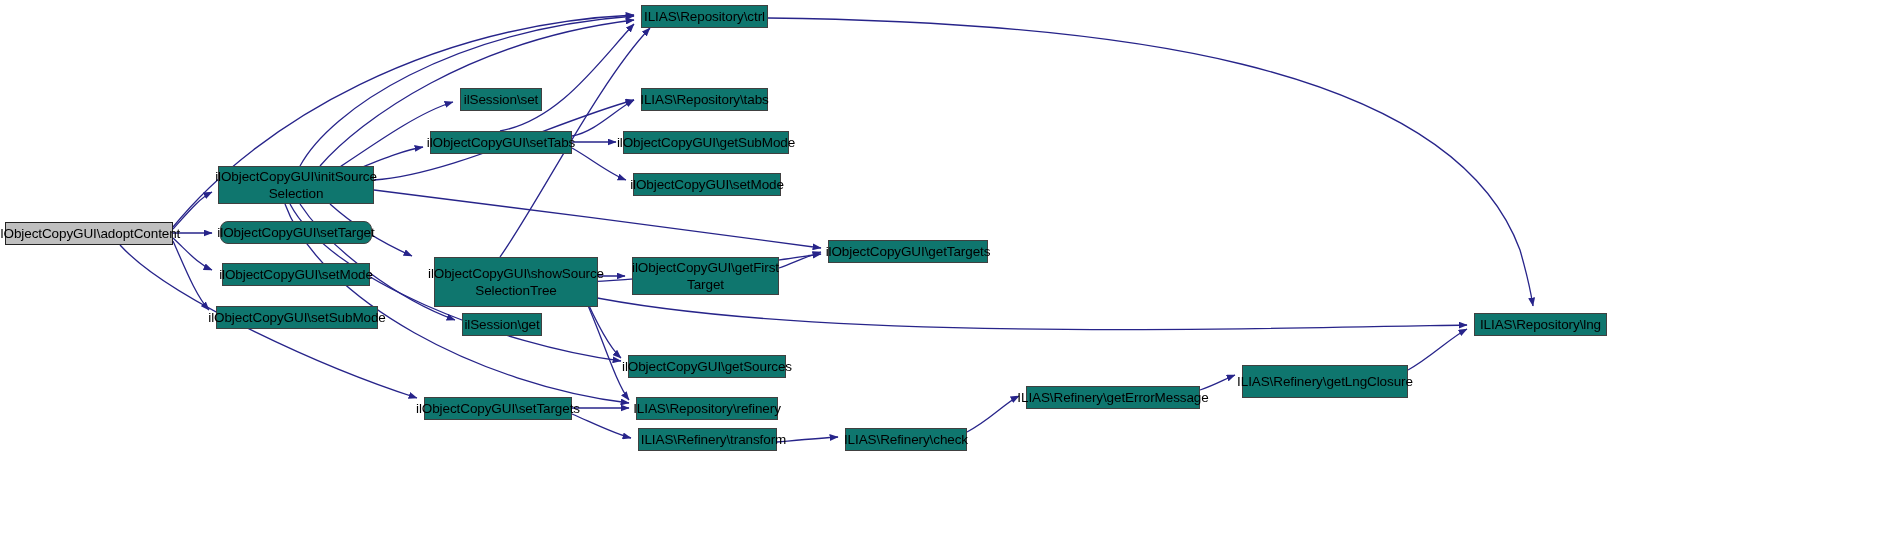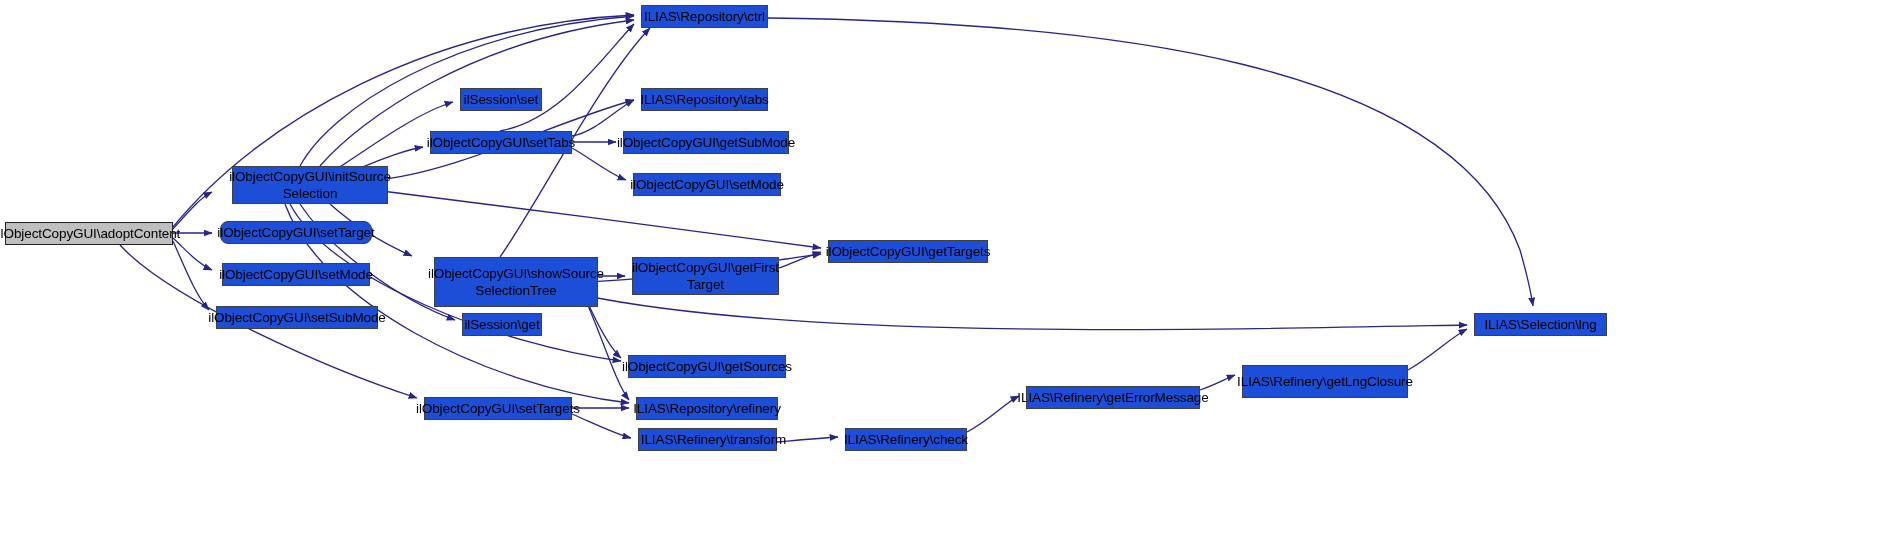--- a/index.html
+++ b/index.html
@@ -8,21 +8,21 @@
     width:1880px;height:560px;
     background:#ffffff;
     font-family:"Liberation Sans","DejaVu Sans",sans-serif;
     overflow:hidden;
   }
   svg#edges{position:absolute;left:0;top:0;width:1880px;height:560px;overflow:visible;}
   .node{
     position:absolute;
     box-sizing:border-box;
     border:1px solid #404040;
-    background:#1d4ed8;
+    background:#0f766e;
     color:#000000;
     font-size:13.5px;
     line-height:15px;
     display:flex;
     align-items:center;
     justify-content:center;
     text-align:center;
     white-space:pre-line;
     letter-spacing:-0.1px;
     z-index:5;
@@ -72,21 +72,21 @@
         <path d="M 572 414 C 595 424, 615 434, 631 438" fill="none" stroke="#27248a" stroke-width="1.3" marker-end="url(#arrow)"></path>
         <path d="M 777 442 C 800 440, 822 438, 838 437" fill="none" stroke="#27248a" stroke-width="1.3" marker-end="url(#arrow)"></path>
         <path d="M 967 432 C 990 420, 1005 403, 1019 396" fill="none" stroke="#27248a" stroke-width="1.3" marker-end="url(#arrow)"></path>
         <path d="M 1200 390 C 1215 385, 1225 379, 1235 375" fill="none" stroke="#27248a" stroke-width="1.3" marker-end="url(#arrow)"></path>
         <path d="M 1408 370 C 1430 358, 1450 338, 1467 329" fill="none" stroke="#27248a" stroke-width="1.3" marker-end="url(#arrow)"></path>
         <path d="M 768 18 C 1100 22, 1450 60, 1520 250 C 1530 285, 1532 300, 1533 306" fill="none" stroke="#27248a" stroke-width="1.3" marker-end="url(#arrow)"></path>
       </g>
   </svg>
   <div id="node-layer">
       <div class="node root" style="left: 5px; top: 222px; width: 168px; height: 23px;">ilObjectCopyGUI\adoptContent</div>
-      <div class="node tall" style="left: 232px; top: 166px; width: 156px; height: 38px;">ilObjectCopyGUI\initSource
+      <div class="node tall" style="left: 218px; top: 166px; width: 156px; height: 38px;">ilObjectCopyGUI\initSource
 Selection</div>
       <div class="node" style="left: 220px; top: 221px; width: 152px; height: 23px; border-radius: 8px;">ilObjectCopyGUI\setTarget</div>
       <div class="node" style="left: 222px; top: 263px; width: 148px; height: 23px;">ilObjectCopyGUI\setMode</div>
       <div class="node" style="left: 216px; top: 306px; width: 162px; height: 23px;">ilObjectCopyGUI\setSubMode</div>
       <div class="node" style="left: 460px; top: 88px; width: 82px; height: 23px;">ilSession\set</div>
       <div class="node" style="left: 430px; top: 131px; width: 142px; height: 23px;">ilObjectCopyGUI\setTabs</div>
       <div class="node" style="left: 641px; top: 5px; width: 127px; height: 23px;">ILIAS\Repository\ctrl</div>
       <div class="node" style="left: 641px; top: 88px; width: 127px; height: 23px;">ILIAS\Repository\tabs</div>
       <div class="node" style="left: 623px; top: 131px; width: 166px; height: 23px;">ilObjectCopyGUI\getSubMode</div>
       <div class="node" style="left: 633px; top: 173px; width: 148px; height: 23px;">ilObjectCopyGUI\setMode</div>
@@ -96,15 +96,15 @@
 Target</div>
       <div class="node" style="left: 828px; top: 240px; width: 160px; height: 23px;">ilObjectCopyGUI\getTargets</div>
       <div class="node" style="left: 462px; top: 313px; width: 80px; height: 23px;">ilSession\get</div>
       <div class="node" style="left: 628px; top: 355px; width: 158px; height: 23px;">ilObjectCopyGUI\getSources</div>
       <div class="node" style="left: 424px; top: 397px; width: 148px; height: 23px;">ilObjectCopyGUI\setTargets</div>
       <div class="node" style="left: 636px; top: 397px; width: 142px; height: 23px;">ILIAS\Repository\refinery</div>
       <div class="node" style="left: 638px; top: 428px; width: 139px; height: 23px; padding-left: 12px;">ILIAS\Refinery\transform</div>
       <div class="node" style="left: 845px; top: 428px; width: 122px; height: 23px; text-align: right;">ILIAS\Refinery\check</div>
       <div class="node" style="left: 1026px; top: 386px; width: 174px; height: 23px; text-align: right;">ILIAS\Refinery\getErrorMessage</div>
       <div class="node" style="left: 1242px; top: 365px; width: 166px; height: 33px;">ILIAS\Refinery\getLngClosure</div>
-      <div class="node" style="left: 1474px; top: 313px; width: 133px; height: 23px;">ILIAS\Selection\lng</div>
+      <div class="node" style="left: 1474px; top: 313px; width: 133px; height: 23px;">ILIAS\Repository\lng</div>
     </div>
 </div>
 
 </body></html>

